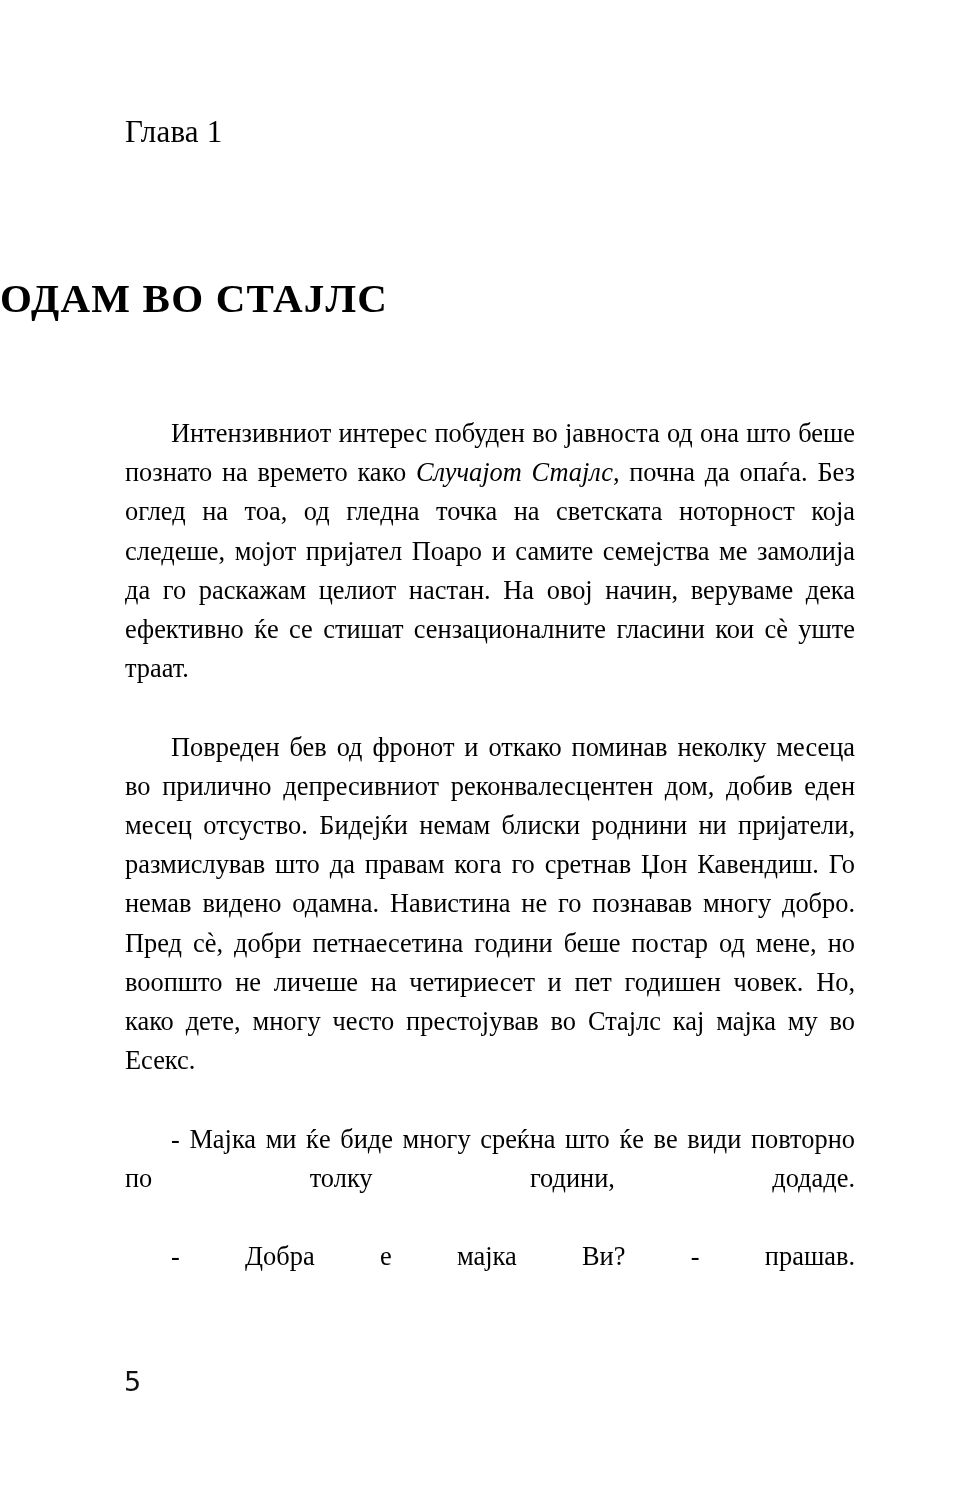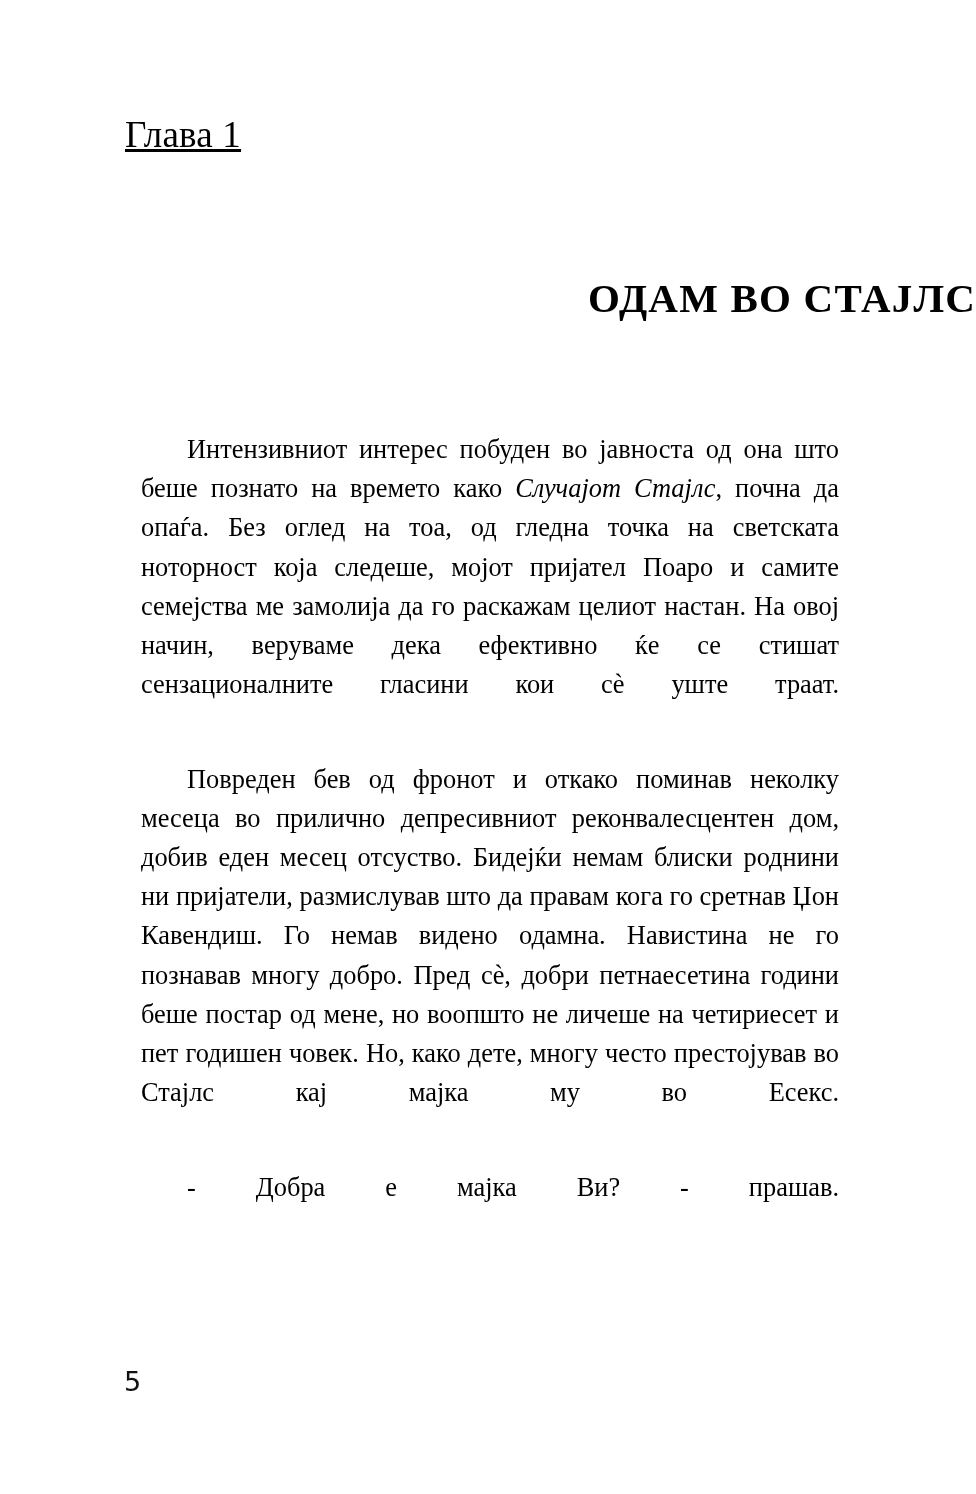--- a/index.html
+++ b/index.html
@@ -16,55 +16,53 @@
     overflow: hidden;
     font-family: "Liberation Serif", "DejaVu Serif", serif;
     color: #000000;
   }
 
   
   .chapter-label {
     position: absolute;
     left: 125px;
     top: 115px;
-    font-size: 37px;
+    font-size: 31px;
     line-height: 1.1;
     letter-spacing: 0.2px;
     white-space: nowrap;
-    text-decoration: underline;
   }
 
   
   .chapter-title {
     position: absolute;
     left: 0;
     right: 0;
     top: 249px;
-    text-align: right;
+    text-align: left;
     font-size: 41px;
     font-weight: bold;
     letter-spacing: 1.2px;
     line-height: 1.1;
-    padding-left: 16px;
   }
 
   
   .body-block {
     position: absolute;
     left: 125px;
     top: 414px;
     width: 730px;
     font-size: 26.4px;
     line-height: 39.2px;
     text-align: justify;
     text-justify: inter-word;
     hyphens: none;
   }
   .body-block p {
-    margin: 16px;
+    margin: 0;
     text-indent: 46px;
     text-align: justify;
   }
   
   .body-block p::after {
     content: "";
     display: inline-block;
     width: 100%;
   }
   .body-block p.dialogue {
@@ -90,18 +88,19 @@
 
 <div class="page">
 
   <div class="chapter-label">Глава 1</div>
 
   <h1 class="chapter-title">ОДАМ ВО СТАЈЛС</h1>
 
   <div class="body-block">
       <p><span>Интензивниот интерес побуден во јавноста од она што беше познато на времето како </span><em>Случајот Стајлс</em><span>, почна да опаѓа. Без оглед на тоа, од гледна точка на светската ноторност која следеше, мојот пријател Поаро и самите семејства ме замолија да го раскажам целиот настан. На овој начин, веруваме дека ефективно ќе се стишат сензационалните гласини кои сѐ уште траат.</span></p>
       <p><span>Повреден бев од фронот и откако поминав неколку месеца во прилично депресивниот реконвалесцентен дом, добив еден месец отсуство. Бидејќи немам блиски роднини ни пријатели, размислував што да правам кога го сретнав Џон Кавендиш. Го немав видено одамна. Навистина не го познавав многу добро. Пред сѐ, добри петнаесетина години беше постар од мене, но воопшто не личеше на четириесет и пет годишен човек. Но, како дете, многу често престојував во Стајлс кај мајка му во Есекс.</span></p>
+      <p class="dialogue"><span>- Мајка ми ќе биде многу среќна што ќе ве види повторно по толку години, додаде.</span></p>
       <p class="dialogue"><span>- Добра е мајка Ви? - прашав.</span></p>
     </div>
 
   <div class="folio">5</div>
 
 </div>
 
 </body></html>

